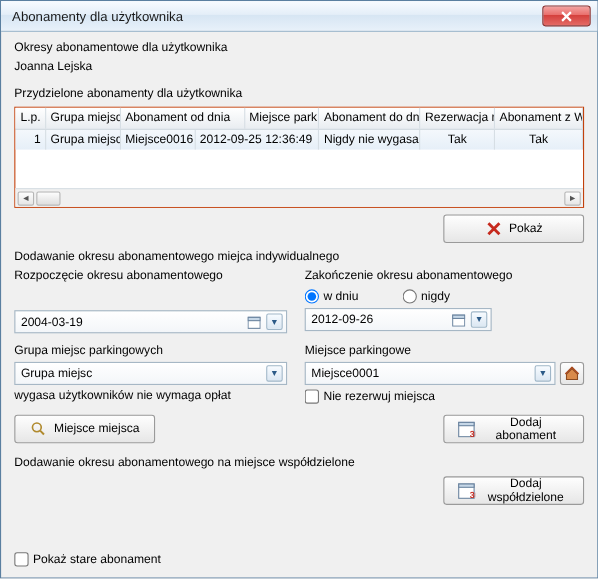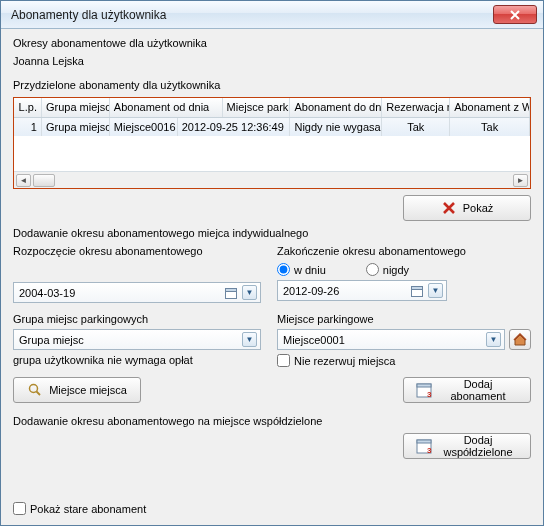--- a/index.html
+++ b/index.html
@@ -292,21 +292,21 @@
       </div>
     </div>
 
     <div class="row" style="margin-top:4px">
       <div class="col left">
         <div class="lbl">Grupa miejsc parkingowych</div>
         <div class="combo">
           <span class="val">Grupa miejsc</span>
           <span class="dd-btn">▼</span>
         </div>
-        <div class="lbl">grupa użytkownika nie wymaga opłat</div>
+        <div class="lbl">wygasa użytkowników nie wymaga opłat</div>
       </div>
       <div class="col right">
         <div class="lbl">Miejsce parkingowe</div>
         <div style="display:flex;align-items:center;">
           <div class="combo" style="flex:1">
             <span class="val">Miejsce0001</span>
             <span class="dd-btn">▼</span>
           </div>
           <div class="house-btn">
             <svg width="14" height="14" viewBox="0 0 14 14">

